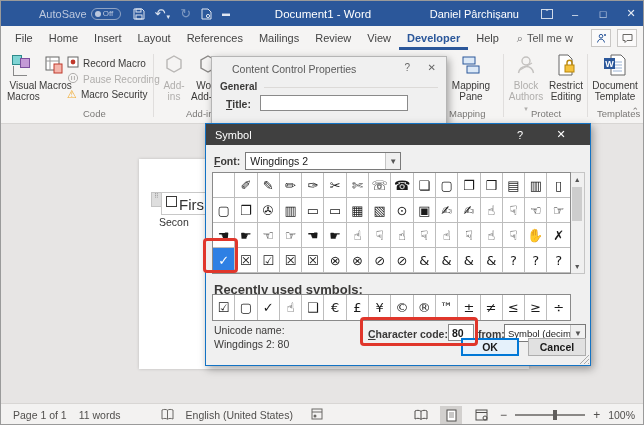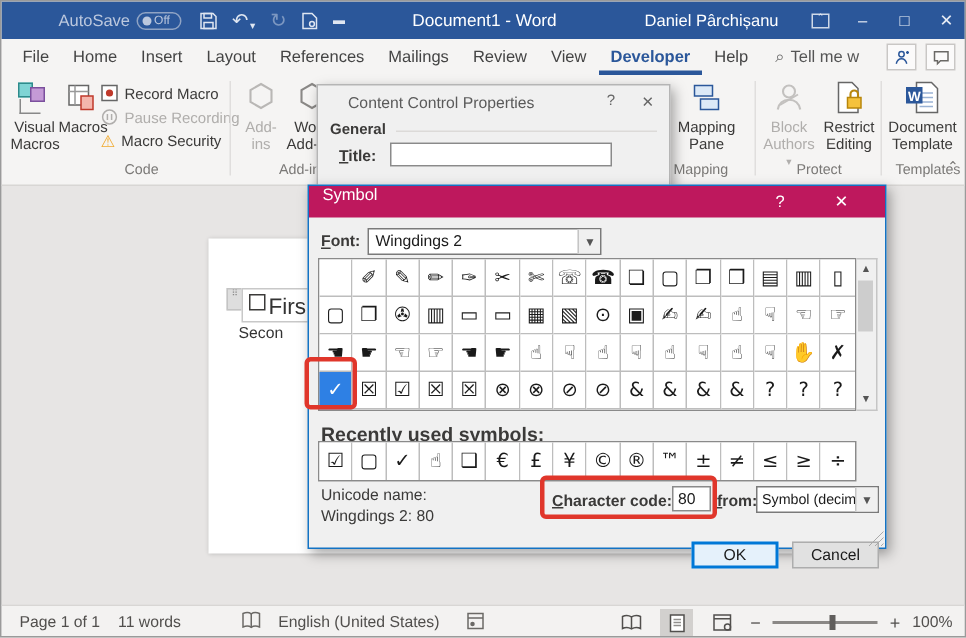--- a/index.html
+++ b/index.html
@@ -62,21 +62,21 @@
   .ccp { left:210px; top:55px; width:236px; height:72px; border:1px solid #b5b5b5; z-index:2; }
   .ccp-title { position:absolute; left:20px; top:6px; font-size:10.5px; color:#5a5a5a; }
   .ccp-sys { position:absolute; top:5px; font-size:10px; color:#666; }
   .ccp-section { position:absolute; left:8px; top:24px; font-size:10px; font-weight:bold; color:#3b3a39; }
   .ccp-rule { position:absolute; left:52px; right:8px; top:30px; height:1px; background:#dcdad8; }
   .ccp-field-label { position:absolute; left:14px; top:41px; font-size:10.5px; color:#3b3a39; }
   .ccp-input { position:absolute; left:48px; top:38px; width:148px; height:16px; background:#fff; border:1px solid #8a8a8a; }
 
   
   .symbol { left:204px; top:122px; width:386px; height:243px; border:1px solid #1373c4; z-index:3; }
-  .sym-titlebar { position:absolute; left:0; top:0; right:0; height:21px; background:#be185d; color:#fff; display:flex; font-size:11px; }
+  .sym-titlebar { position:absolute; left:0; top:0; right:0; height:21px; background:#404040; color:#fff; display:flex; align-items:center; font-size:11px; }
   .sym-title { margin-left:9px; }
   .sym-sys { position:absolute; top:0; height:21px; width:30px; display:flex; align-items:center; justify-content:center; font-size:11px; color:#fff; }
   .font-row { position:absolute; left:8px; top:28px; display:flex; align-items:center; font-size:10.5px; color:#3b3a39; }
   .accel { display:inline-block;font-weight:bold; }
   .accel::first-letter { text-decoration:underline; }
   .combo { position:relative; margin-left:5px; width:156px; height:18px; background:#fff; border:1px solid #7a7a7a; font-size:10.5px; display:flex; align-items:center; padding-left:4px; color:#1a1a1a; }
   .combo-arrow { position:absolute; right:0; top:0; width:15px; height:100%; background:#f0f0f0; border-left:1px solid #c5c5c5; display:flex; align-items:center; justify-content:center; font-size:8px; color:#555; }
 
   .gridwrap { position:absolute; left:6px; top:48px; display:flex; }
   .symgrid { display:grid; grid-template-columns:repeat(16, 22.3px); grid-auto-rows:25px; background:#fff; border:1px solid #8a8a8a; }
@@ -88,24 +88,24 @@
   .sb-arrow { height:13px; display:flex; align-items:center; }
   .sb-thumb { width:10px; height:34px; background:#cdcdcd; margin-top:1px; }
   .sb-spacer { flex:1; }
 
   .recent-label { position:absolute; left:8px; top:158px; font-size:13px; color:#3b3a39; }
   .recentwrap { position:absolute; left:6px; top:170px; }
 
   .uni-label { position:absolute; left:8px; top:200px; font-size:10.5px; color:#3b3a39; }
   .uni-value { position:absolute; left:8px; top:214px; font-size:10.5px; color:#3b3a39; }
   .cc-label { position:absolute; left:162px; top:204px; font-size:10.5px; color:#3b3a39; }
-  .cc-code-input { position:absolute; left:242px; top:200px; width:26px; height:17px; background:#fff; border:1px solid #8a8a8a; font-size:10.5px; color:#1a1a1a; padding-left:3px; display:flex; align-items:center; }
+  .cc-code-input { position:absolute; left:242px; top:200px; width:26px; height:17px; background:#fff; border:1px solid #8a8a8a; font-size:10.5px; color:#1a1a1a; padding-left:3px; display:flex; align-items:center;font-weight:bold; }
   .from-label { position:absolute; left:272px; top:204px; font-size:10.5px; color:#3b3a39; }
   .from-combo { position:absolute; left:298px; top:200px; width:82px; height:18px; background:#fff; border:1px solid #7a7a7a; font-size:9.5px; color:#1a1a1a; display:flex; align-items:center; padding-left:3px; }
-  .btn { position:absolute; top:237px; width:58px; height:18px; background:#e1e1e1; border:1px solid #adadad; font-size:10.5px; color:#1a1a1a; display:flex; align-items:center; justify-content:center; }
+  .btn { position:absolute; top:214px; width:58px; height:18px; background:#e1e1e1; border:1px solid #adadad; font-size:10.5px; color:#1a1a1a; display:flex; align-items:center; justify-content:center;font-weight:bold; }
   .btn.ok { left:255px; border:1px solid #0078d7; box-shadow:inset 0 0 0 1px #0078d7; background:#e5f1fb; }
   .btn.cancel { left:322px; }
   .resize-grip { position:absolute; right:1px; bottom:1px; width:10px; height:10px; background:
     linear-gradient(135deg, transparent 50%, #a9a9a9 50%, #a9a9a9 55%, transparent 55%, transparent 70%, #a9a9a9 70%, #a9a9a9 75%, transparent 75%, transparent 90%, #a9a9a9 90%, #a9a9a9 95%, transparent 95%); }
 
   
   .annot { position:absolute; border:3px solid #e0362b; border-radius:4px; z-index:5; pointer-events:none; }
   .annot-check { left:202px; top:237px; width:35px; height:35px; }
   .annot-code { left:359px; top:316px; width:118px; height:29px; }
 

